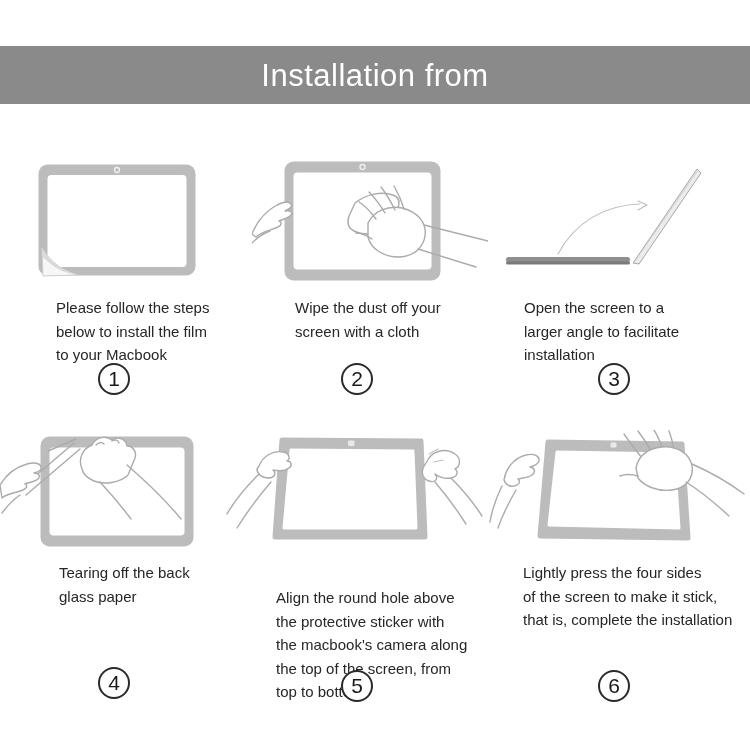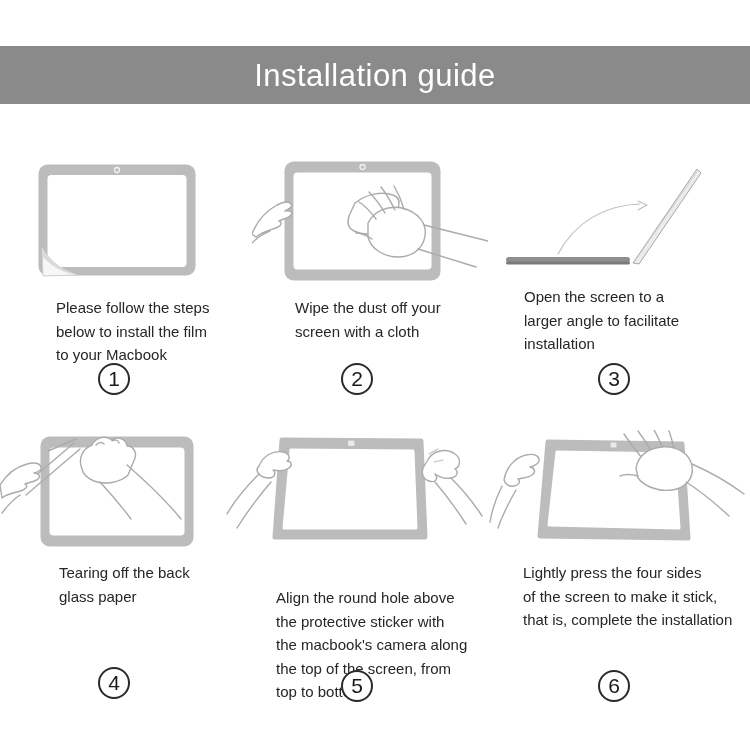--- a/index.html
+++ b/index.html
@@ -35,21 +35,21 @@
   .hand{fill:#ffffff;stroke:#ababab;stroke-width:1.4;stroke-linejoin:round;stroke-linecap:round;}
   .lin{fill:none;stroke:#ababab;stroke-width:1.4;stroke-linecap:round;}
   .thin{fill:none;stroke:#bdbdbd;stroke-width:1.1;stroke-linecap:round;}
 </style>
 </head>
 <body>
 
 <div class="page">
 
   <div class="header">
-    <h1 class="title">Installation guide</h1>
+    <h1 class="title">Installation from</h1>
   </div>
 
   <svg class="illus" style="left:38px;top:164px" width="158" height="114" viewBox="0 0 158 114">
     <rect x="0.5" y="0.5" width="157" height="111" rx="9" fill="#bcbcbc"></rect>
     <rect x="9.5" y="11" width="139" height="92" rx="4" fill="#ffffff"></rect>
     <circle cx="79" cy="6" r="2.5" fill="none" stroke="#f2f2f2" stroke-width="1.3"></circle>
     <path d="M4 84 C13 99 27 108 40 111 L5 112 Z" fill="#f7f7f7" stroke="#cfcfcf" stroke-width="1"></path>
     <path d="M4 84 C9 93 17 101 27 106 L40 111 C26 110 13 102 4 92 Z" fill="#dadada"></path>
   </svg>
 
@@ -124,21 +124,21 @@
     <path class="lin" d="M150 46 C143 44 137 44 132 46"></path>
     <path class="lin" d="M204 34 C222 42 240 52 256 64"></path>
     <path class="lin" d="M198 52 C214 62 228 74 241 86"></path>
   </svg>
 
   <p class="caption" style="left:48px;top:288px;width:190px">Please follow the steps
 below to install the film
 to your Macbook</p>
   <p class="caption" style="left:287px;top:288px;width:195px">Wipe the dust off your
 screen with a cloth</p>
-  <p class="caption" style="left:516px;top:277px;width:195px">Open the screen to a
+  <p class="caption" style="left:516px;top:288px;width:195px">Open the screen to a
 larger angle to facilitate
 installation</p>
   <p class="caption" style="left:51px;top:553px;width:200px">Tearing off the back
 glass paper</p>
   <p class="caption" style="left:268px;top:578px;width:215px">Align the round hole above
 the protective sticker with
 the macbook's camera along
 the top of the screen, from
 top to bottom</p>
   <p class="caption" style="left:515px;top:553px;width:232px">Lightly press the four sides

